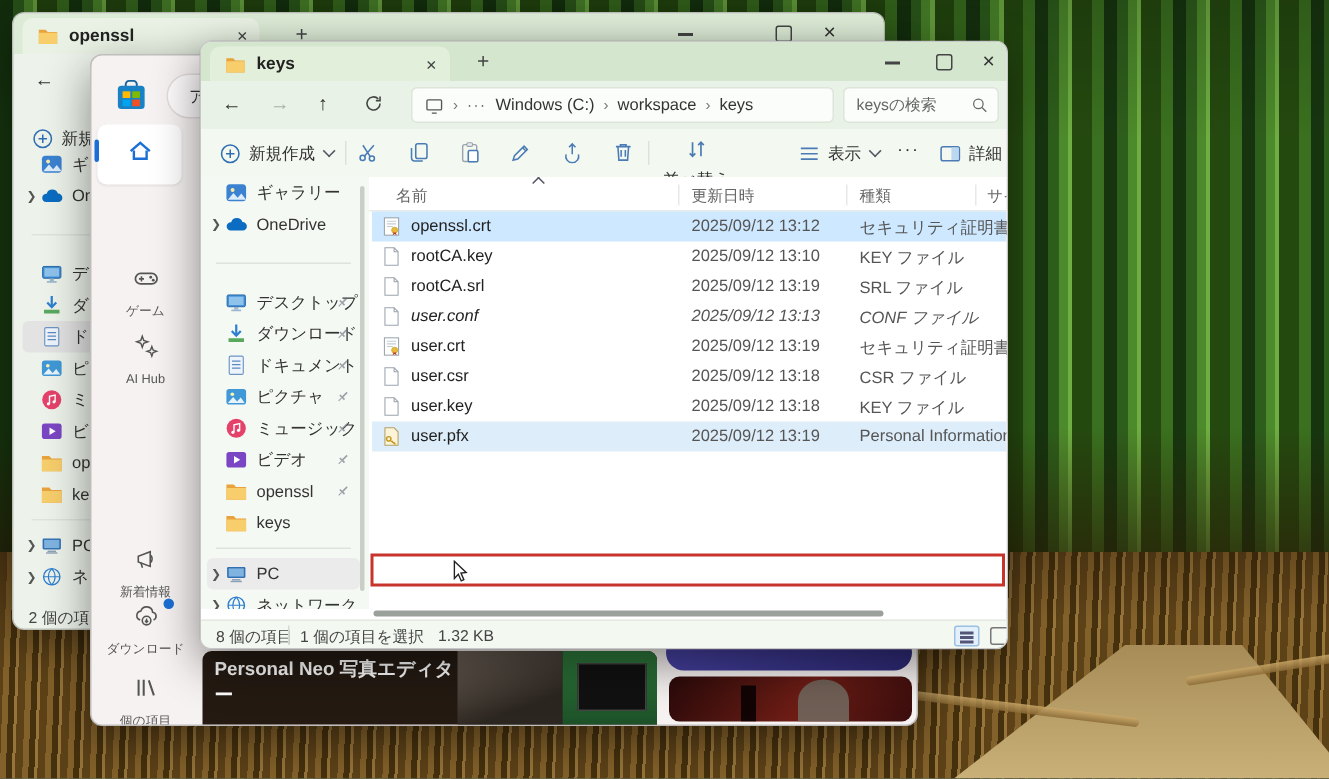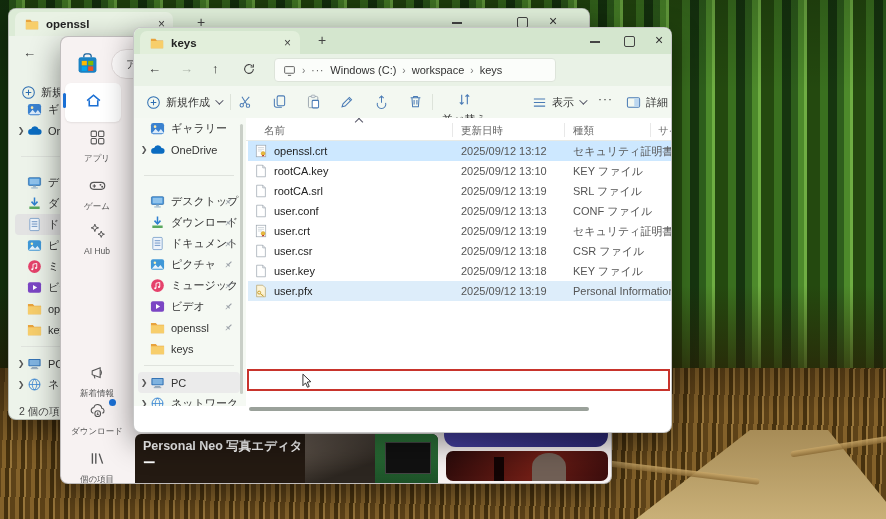--- a/index.html
+++ b/index.html
@@ -293,26 +293,20 @@
       </svg>
     </span>
   <div class="abs" style="left:50px;top:12px;width:490px;height:28px;background:#fdfbfb;border:1px solid #e3dcdc;border-radius:15px;display:flex;align-items:center;">
     <span style="font-size:11px;color:#333;margin-left:14px;">アプ</span>
   </div>
   <div class="abs" id="store-rail" style="left:0;top:44px;width:72px;height:404px;">
       <div class="rail-item" style="top: 2px; left: 4px; width: 56px; background: rgb(255, 255, 255); border-radius: 6px; padding: 9px 0px; box-shadow: rgba(0, 0, 0, 0.08) 0px 1px 2px;"><span class="abs" style="left: -2px; top: 10px; width: 3px; height: 15px; background: rgb(26, 111, 212); border-radius: 2px;"></span><span class="icon r-ic"><svg viewBox="0 0 16 16">
             <path d="M2 8.2L8 3l6 5.2" fill="none" stroke="#1a6fd4" stroke-width="1.5"></path>
             <path d="M4 7.8V13h8V7.8" fill="none" stroke="#1a6fd4" stroke-width="1.5"></path>
           </svg></span></div>
-      <div class="rail-item" style="top: 48px;"><span class="icon r-ic"><svg viewBox="0 0 16 16" fill="none" stroke="#555" stroke-width="1">
-            <rect x="2" y="2" width="5" height="5" rx="1"></rect>
-            <rect x="9" y="2" width="5" height="5" rx="1"></rect>
-            <rect x="2" y="9" width="5" height="5" rx="1"></rect>
-            <rect x="9" y="9" width="5" height="5" rx="1"></rect>
-          </svg></span><div class="r-label">アプリ</div></div>
       <div class="rail-item" style="top: 96px;"><span class="icon r-ic"><svg viewBox="0 0 16 16">
             <rect x="1.2" y="5" width="13.6" height="6.6" rx="3.3" fill="none" stroke="#555" stroke-width="1.1"></rect>
             <path d="M5 6.8v3.2M3.4 8.4h3.2" stroke="#555" stroke-width="1" fill="none"></path>
             <circle cx="10.8" cy="7.4" r=".9" fill="#555"></circle>
             <circle cx="12.4" cy="9.2" r=".9" fill="#555"></circle>
           </svg></span><div class="r-label">ゲーム</div></div>
       <div class="rail-item" style="top: 141px;"><span class="icon r-ic"><svg viewBox="0 0 16 16" fill="none" stroke="#555" stroke-width=".9">
             <path d="M5.5 2l.9 2.6L9 5.5 6.4 6.4 5.5 9l-.9-2.6L2 5.5l2.6-.9z"></path>
             <path d="M11.5 8.5l.8 2.2 2.2.8-2.2.8-.8 2.2-.8-2.2-2.2-.8 2.2-.8z"></path>
           </svg></span><div class="r-label">AI Hub</div></div>
@@ -379,20 +373,29 @@
             <path d="M6 14h4"></path>
           </svg>
         </span>
       <span style="color:#777;font-size:10px;">›</span>
       <span style="color:#555;font-size:10px;letter-spacing:1px;">···</span>
       <span style="font-size:11px;color:#333;">Windows (C:)</span>
       <span style="color:#777;font-size:10px;">›</span>
       <span style="font-size:11px;color:#333;">workspace</span>
       <span style="color:#777;font-size:10px;">›</span>
       <span style="font-size:11px;color:#333;">keys</span>
+    </div>
+    <div class="abs" style="left:428px;top:4px;width:104px;height:24px;background:#fbfdfa;border:1px solid #dde4da;border-radius:4px;display:flex;align-items:center;box-sizing:border-box;">
+      <span style="font-size:10.5px;color:#666;margin-left:8px;white-space:nowrap;">keysの検索</span>
+      <span class="icon" style="width:12px;height:12px;margin-left:auto;margin-right:6px;">
+          <svg viewBox="0 0 16 16" fill="none" stroke="#666" stroke-width="1.1">
+            <circle cx="7" cy="7" r="4.2"></circle>
+            <path d="M10.2 10.2L14 14"></path>
+          </svg>
+        </span>
     </div>
   </div>
 
   <div class="abs" style="left:0;top:58px;width:539px;height:32px;background:#f3f8f1;border-bottom:1px solid #e2e8e0;">
     <div class="tbbtn" style="left:12px;">
       <span class="icon tbico">
           <svg viewBox="0 0 16 16" fill="none" stroke="#2f6fb2" stroke-width="1.1">
             <circle cx="8" cy="8" r="6.2"></circle>
             <path d="M8 5v6M5 8h6"></path>
           </svg>
@@ -708,21 +711,21 @@
           <span class="icon f-ic">
             <svg viewBox="0 0 16 16">
               <path d="M3 1.4h7l3 3v10.2H3z" fill="#fff" stroke="#9aa4ad" stroke-width=".8"></path>
               <path d="M10 1.4v3h3" fill="none" stroke="#9aa4ad" stroke-width=".8"></path>
             </svg>
           </span>
           <span class="f-name">rootCA.srl</span>
           <span class="f-date">2025/09/12 13:19</span>
           <span class="f-type">SRL ファイル</span>
         </div>
-        <div class="frow" style="top: 83px;">
+        <div class="frow" style="top: 83px; font-style: italic;">
           <span class="icon f-ic">
             <svg viewBox="0 0 16 16">
               <path d="M3 1.4h7l3 3v10.2H3z" fill="#fff" stroke="#9aa4ad" stroke-width=".8"></path>
               <path d="M10 1.4v3h3" fill="none" stroke="#9aa4ad" stroke-width=".8"></path>
             </svg>
           </span>
           <span class="f-name">user.conf</span>
           <span class="f-date">2025/09/12 13:13</span>
           <span class="f-type">CONF ファイル</span>
         </div>
@@ -779,13 +782,23 @@
 
     <span class="abs icon" style="left:168px;top:255px;width:11px;height:17px;">
         <svg viewBox="0 0 12 18">
           <path d="M1 1l8.6 8.2-3.8.4 2.1 4.8-1.9.9-2.1-4.8L1 13.6z" fill="#fff" stroke="#222" stroke-width="1"></path>
         </svg>
       </span>
   </div>
 
   <div class="abs" style="left:115px;top:379px;width:340px;height:4px;background:#9aa19a;border-radius:2px;"></div>
 
+  <div class="abs" style="left:0;top:385px;width:539px;height:21px;background:#f3f8f1;border-top:1px solid #e4e9e2;">
+    <span class="abs" style="left:10px;top:4px;font-size:10.5px;color:#444;white-space:nowrap;">8 個の項目</span>
+    <span class="abs" style="left:58px;top:3px;width:1px;height:13px;background:#d4d9d2;"></span>
+    <span class="abs" style="left:66px;top:4px;font-size:10.5px;color:#444;white-space:nowrap;">1 個の項目を選択</span>
+    <span class="abs" style="left:158px;top:4px;font-size:10.5px;color:#444;white-space:nowrap;">1.32 KB</span>
+    <span class="abs" style="left:502px;top:3px;width:17px;height:14px;border:1px solid #9cc0e4;background:#e4f0fb;border-radius:2px;box-sizing:border-box;">
+      <span class="abs" style="left:3px;top:3px;width:9px;height:1.5px;background:#557;box-shadow:0 3px 0 #557,0 6px 0 #557;"></span>
+    </span>
+    <span class="abs maxbox" style="left:526px;top:4px;width:11px;height:10px;border-color:#777;"></span>
+  </div>
 </div>
 
 </body></html>

